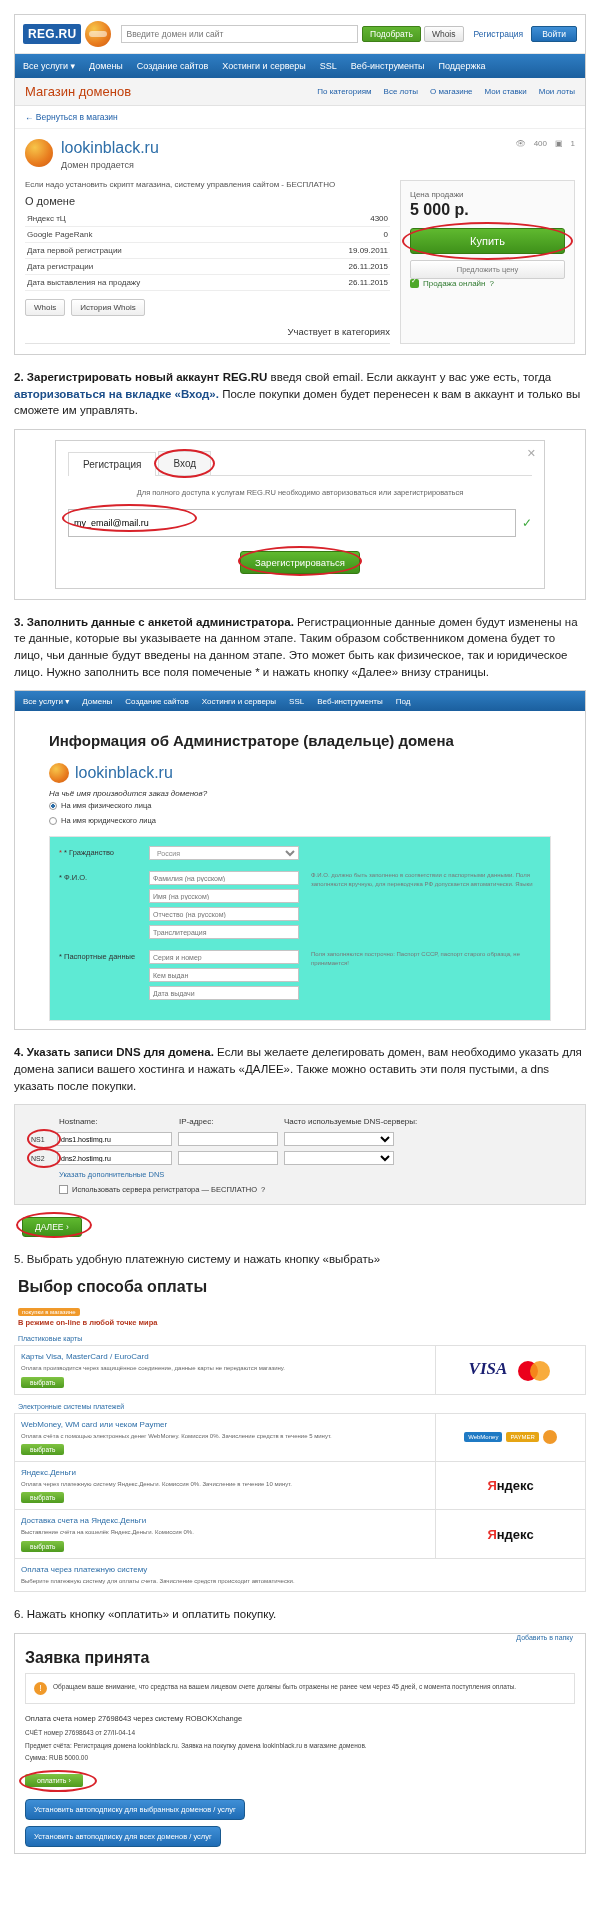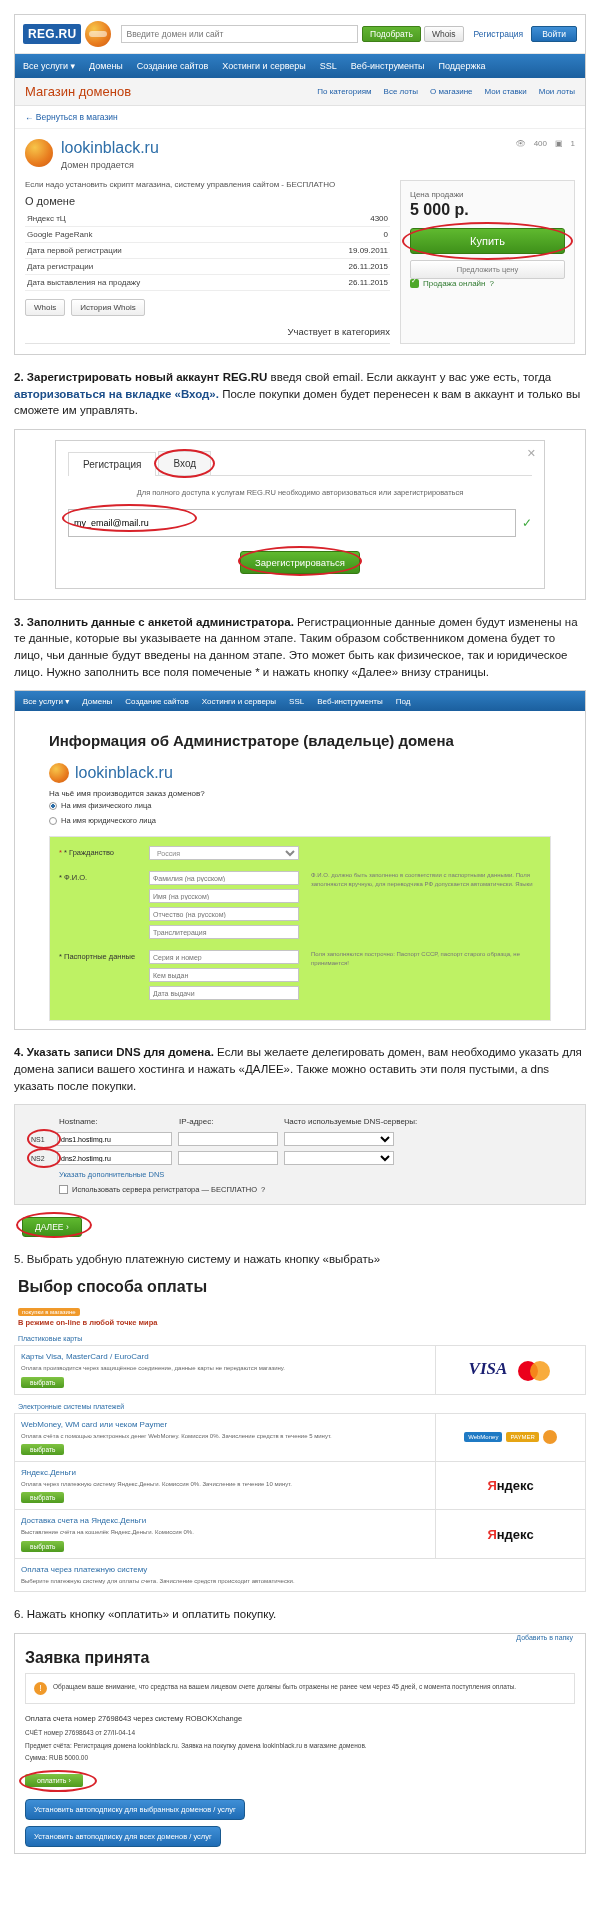--- a/index.html
+++ b/index.html
@@ -120,25 +120,25 @@
   .email-row input { flex: 1; height: 28px; border: 1px solid #bdbdbd; font-size: 9px; padding: 0 5px; }
   .okmark { color: #3fa93f; font-size: 12px; }
   .reg-submit { display: block; margin: 0 auto; background: linear-gradient(#5fb92f,#3f911a); border: 1px solid #357a12; color: #fff; font-size: 9.5px; padding: 5px 14px; border-radius: 3px; }
 
   
   .admin-shot { border-top: 1px solid #cfcfcf; }
   .admin-nav { background: linear-gradient(#2f7ec4,#1b5f9e); color: #fff; display: flex; align-items: center; padding: 0 8px; height: 20px; gap: 13px; font-size: 8px; }
   .admin-title { font-size: 15px; font-weight: bold; color: #222; padding: 20px 34px 0 34px; line-height: 1.35; }
   .admin-dom { display: flex; align-items: center; gap: 6px; padding: 12px 34px 6px 34px; }
   .admin-dom .d { font-size: 16px; color: #2d6ea8; }
-  .admin-q { font-size: 8px; color: #333; padding: 0 34px; }
+  .admin-q { font-size: 8px; color: #333; padding: 0 34px; font-style: italic; }
   .radio-row { padding: 3px 34px; font-size: 7.5px; color: #333; display: flex; align-items: center; gap: 4px; }
   .radio { width: 8px; height: 8px; border-radius: 50%; border: 1px solid #999; background: #fff; display: inline-block; }
   .radio.on { background: radial-gradient(circle, #2d6ea8 40%, #fff 45%); }
-  .form-box { margin: 8px 34px; border: 1px solid #e2e2e2; background: #bef264; padding: 9px; }
+  .form-box { margin: 8px 34px; border: 1px solid #e2e2e2; background: #5eead4; padding: 9px; }
   .frow { display: flex; margin-bottom: 7px; font-size: 7.5px; color: #333; }
   .flabel { width: 90px; padding-top: 2px; }
   .flabel .req { color: #cc2222; }
   .fcontrol { width: 150px; }
   .fcontrol input, .fcontrol select {
     width: 100%; height: 14px; border: 1px solid #c4c4c4; font-size: 7px; background: #fff; color: #888; padding: 0 3px;
     margin-bottom: 4px;
   }
   .fhint { flex: 1; padding-left: 12px; font-size: 6px; color: #777; line-height: 1.35; }
 

